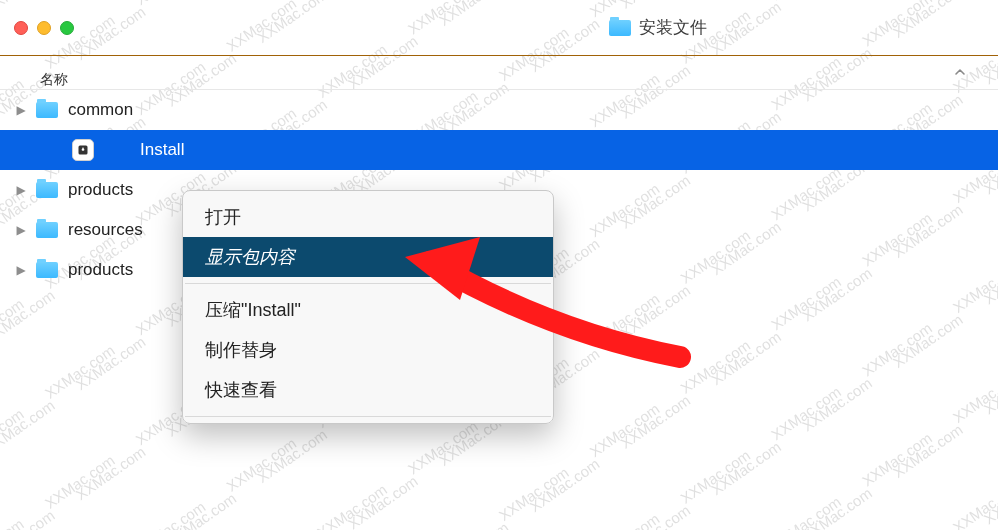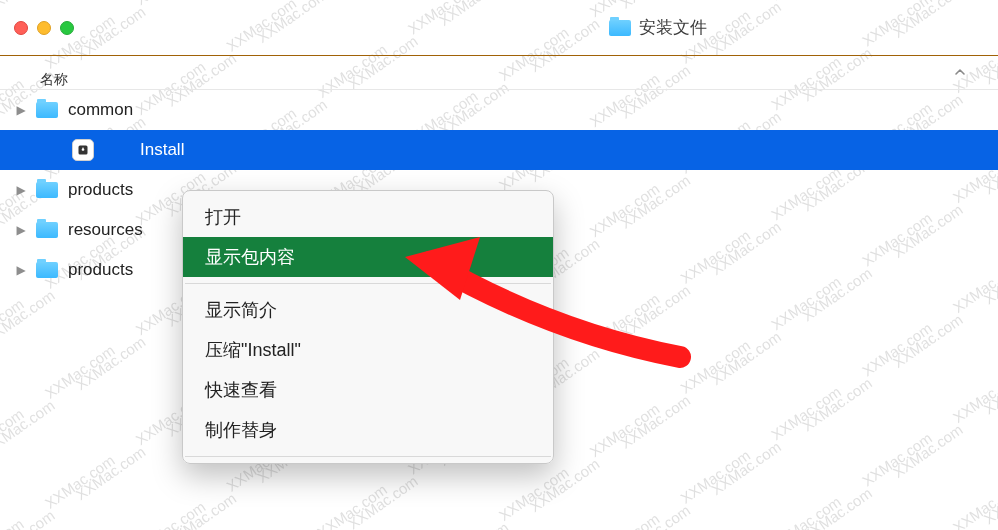--- a/index.html
+++ b/index.html
@@ -124,23 +124,24 @@
     padding:6px 0 0 0;
     z-index:5;
     font-size:18px;
     color:#222;
   }
   .menu-item{
     padding:8px 22px;
     cursor:default;
   }
   .menu-item.hover{
-    background:#15803d;
+    background:#0c4a6e;
     color:#fff;
     border-radius:0;
+    font-style:italic;
   }
   .menu-sep{
     height:1px;background:#d9d9d9;margin:6px 2px;
   }
 
   
   .arrow{
     position:absolute;
     left:400px; top:212px;
     z-index:6;
@@ -238,24 +239,23 @@
     <span class="folder-ico"></span>
     <span>products</span>
   </div>
 
 </div>
 
 <div class="menu">
   <div class="menu-item">打开</div>
   <div class="menu-item hover">显示包内容</div>
   <div class="menu-sep"></div>
-  <div class="menu-item">显示简介</div>
   <div class="menu-item">压缩"Install"</div>
+  <div class="menu-item">制作替身</div>
   <div class="menu-item">快速查看</div>
-  <div class="menu-item">制作替身</div>
   <div class="menu-sep"></div>
 </div>
 
 <svg class="arrow" width="300" height="180" viewBox="0 0 300 180">
   <defs>
     <marker id="ah" markerWidth="12" markerHeight="12" refX="2" refY="6" orient="auto">
       <path d="M0,0 L12,6 L0,12 Z" fill="#ff1b1b"></path>
     </marker>
   </defs>
   <path d="M280,145 Q150,120 30,50" stroke="#ff1b1b" stroke-width="22" fill="none" stroke-linecap="round"></path>

